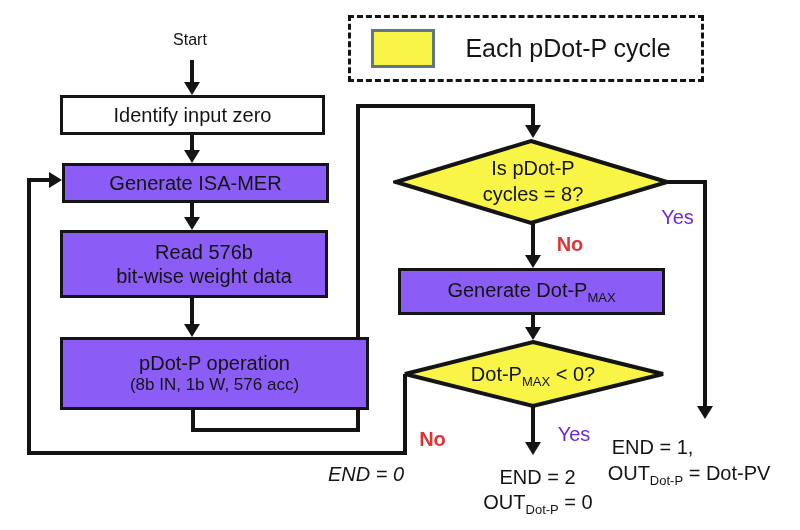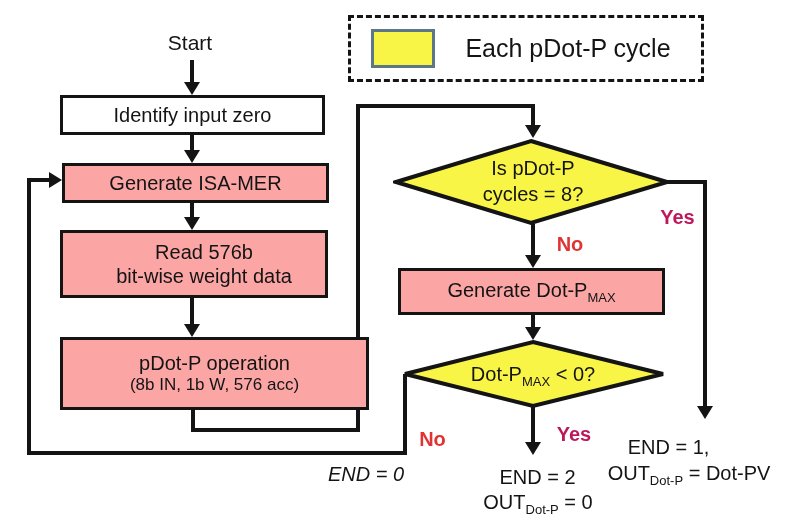--- a/index.html
+++ b/index.html
@@ -3,43 +3,43 @@
 <meta charset="utf-8">
 <style>
   html,body{margin:0;padding:0;background:#ffffff;}
   #stage{
     position:relative;width:800px;height:530px;background:#ffffff;overflow:hidden;
     font-family:"Liberation Sans","DejaVu Sans",sans-serif;color:#141414;
   }
   .box{
     position:absolute;display:flex;flex-direction:column;align-items:center;justify-content:center;
     border:3px solid #141414;box-sizing:border-box;text-align:center;line-height:1.2;
-    font-size:20px;background:#fca5a5;
+    font-size:20px;background:#8b5cf6;
   }
   .box.white{background:#ffffff;}
   .box .small{font-size:17px;}
   .vline,.hline{position:absolute;background:#141414;}
   .vline{width:4px;}
   .hline{height:4px;}
   .arrow-down{position:absolute;width:0;height:0;border-left:8px solid transparent;border-right:8px solid transparent;border-top:13px solid #141414;}
   .arrow-right{position:absolute;width:0;height:0;border-top:8px solid transparent;border-bottom:8px solid transparent;border-left:13px solid #141414;}
   .dtext{position:absolute;text-align:center;font-size:20px;line-height:1.3;}
   .lbl{position:absolute;font-size:20px;text-align:center;white-space:nowrap;}
   .lbl.red{color:#E03434;font-weight:bold;}
-  .lbl.blue{color:#be185d;font-weight:bold;}
+  .lbl.blue{color:#6d28d9;font-weight:normal;}
   sub{font-size:13px;}
   .legend{
     position:absolute;left:348px;top:15px;width:356px;height:67px;box-sizing:border-box;
     border:3px dashed #141414;display:flex;align-items:center;
   }
   .legend .swatch{
     margin-left:20px;width:64px;height:39px;background:#F9F546;border:3px solid #5E7787;box-sizing:border-box;
   }
   .legend .lab{flex:1;text-align:center;font-size:25px;}
-  .start{position:absolute;font-size:21px;text-align:center;}
+  .start{position:absolute;font-size:16px;text-align:center;}
   svg.diamond{position:absolute;}
 </style>
 </head>
 <body>
 
 <div id="stage">
 
   <div class="legend">
     <div class="swatch"></div>
     <div class="lab">Each pDot-P cycle</div>
@@ -127,18 +127,18 @@
   <div class="lbl blue" style="left:545px;top:423px;width:58px;">Yes</div>
   <div class="lbl red" style="left:405px;top:428px;width:55px;">No</div>
 
   <div class="lbl" style="left:306px;top:463px;width:120px;font-style:italic;">END = 0</div>
 
   <div class="lbl" style="left:470px;top:466px;width:135px;">END = 2</div>
   <div class="lbl" style="left:455px;top:491px;width:166px;">
     <span>OUT</span><sub>Dot-P</sub><span> = 0</span>
   </div>
 
-  <div class="lbl" style="left:600px;top:436px;width:137px;">END = 1,</div>
+  <div class="lbl" style="left:584px;top:436px;width:137px;">END = 1,</div>
   <div class="lbl" style="left:598px;top:462px;width:182px;">
     <span>OUT</span><sub>Dot-P</sub><span> = Dot-PV</span>
   </div>
 
 </div>
 
 </body></html>

